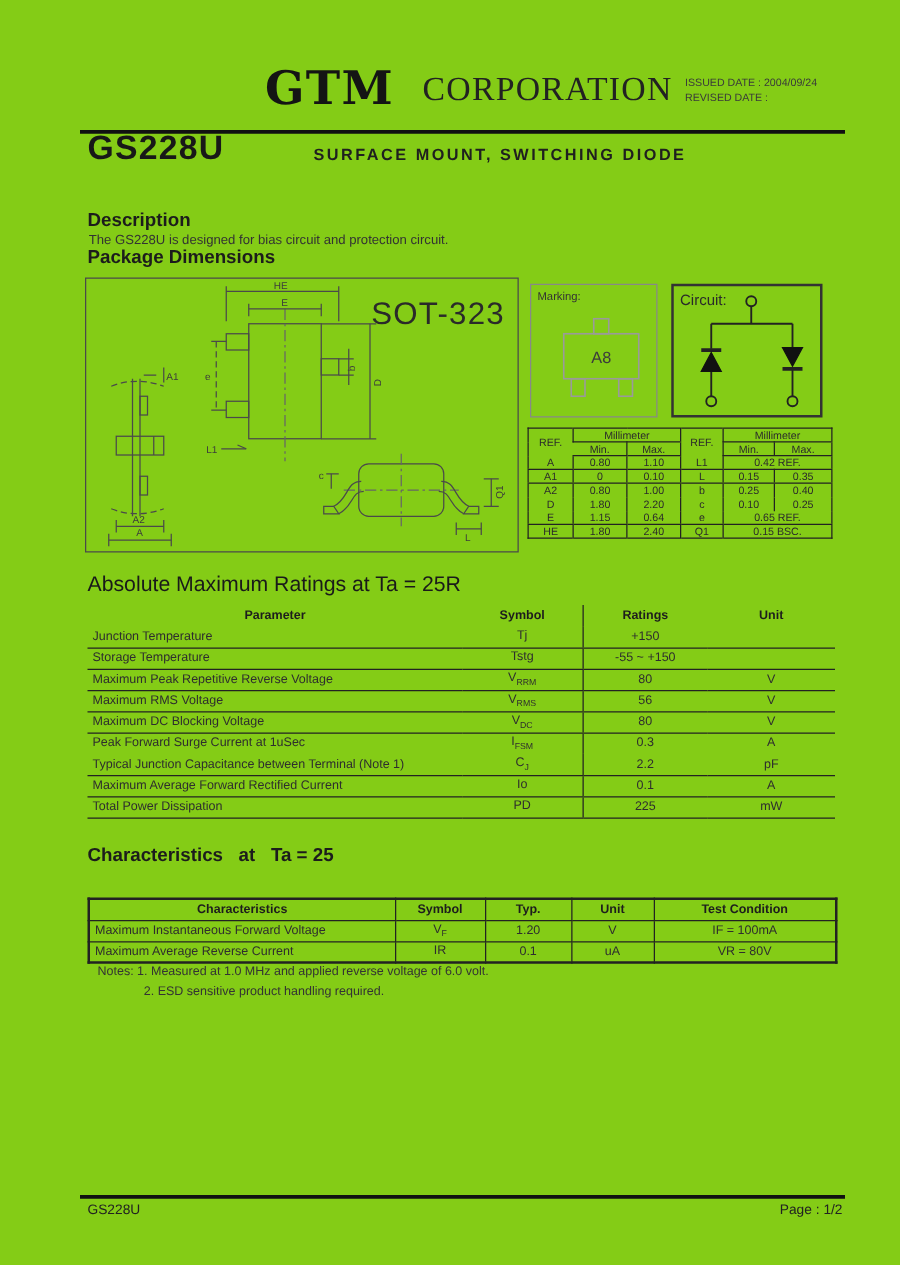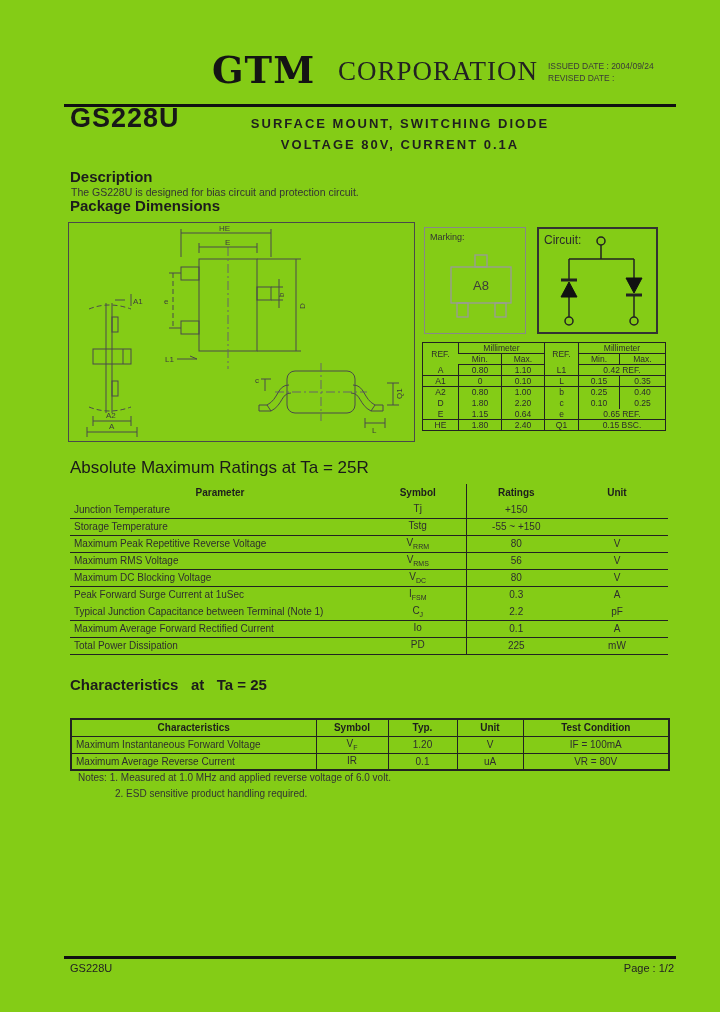--- a/index.html
+++ b/index.html
@@ -71,28 +71,28 @@
   <div class="company">CORPORATION</div>
   <div class="dates">
     <div>ISSUED DATE : 2004/09/24</div>
     <div>REVISED DATE :</div>
   </div>
   <div class="rule-top"></div>
 
   <div class="part-title">GS228U</div>
   <div class="subtitle">
     <div>SURFACE MOUNT, SWITCHING DIODE</div>
-    <div>VOLTAGE 80V, CURRENT 0.1A</div>
   </div>
 
   <div class="h-desc">Description</div>
   <div class="t-desc">The GS228U is designed for bias circuit and protection circuit.</div>
   <div class="h-pkg">Package Dimensions</div>
 
   <div class="draw-box">
+    <div class="sot-label">SOT-323</div>
     <svg width="343" height="216" viewBox="0 0 343 216">
       <g stroke="#4a4a4a" stroke-width="1" fill="none">
 
         <path d="M20,86 Q40,78 62,86" stroke-dasharray="5 3"></path>
         <path d="M20,184 Q40,192 62,184" stroke-dasharray="5 3"></path>
         <line x1="37" y1="80" x2="37" y2="190"></line>
         <line x1="43" y1="80" x2="43" y2="190"></line>
         <rect x="43" y="94" width="6" height="15"></rect>
         <rect x="43" y="158" width="6" height="15"></rect>
         <rect x="24" y="126" width="38" height="15"></rect>

